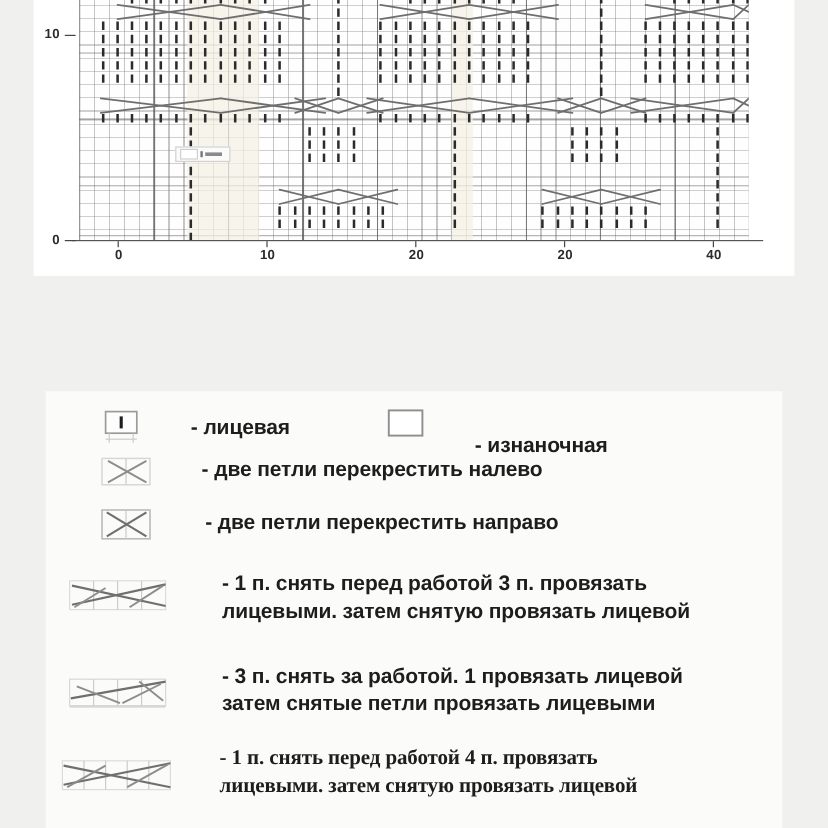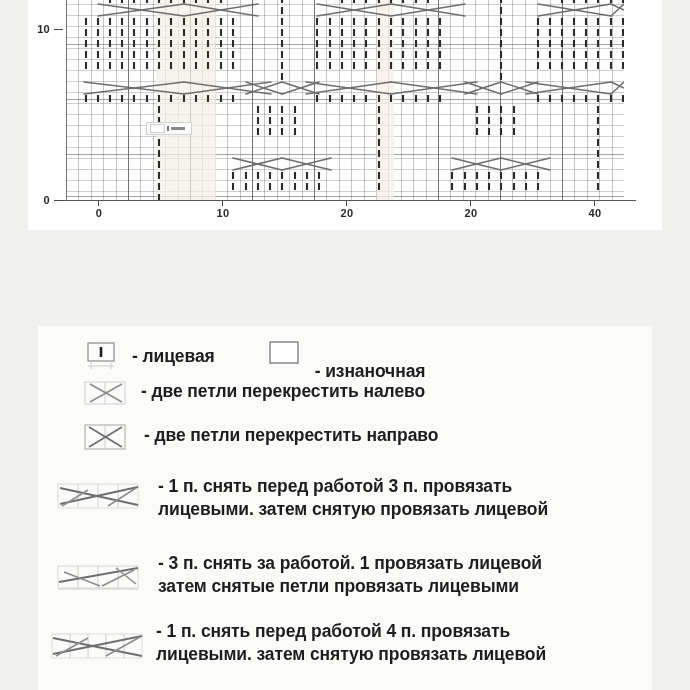--- a/index.html
+++ b/index.html
@@ -128,20 +128,21 @@
     left: 38px;
     top: 326px;
     width: 614px;
     height: 364px;
     background: #fbfbf9;
   }
   .legend-row {
     position: absolute;
     display: flex;
     align-items: flex-start;
+    gap: 27px;
   }
   .legend-sym {
     flex: none;
     position: relative;
   }
   .legend-text {
     font-size: 17.5px;
     font-weight: bold;
     color: #1d1d1d;
     line-height: 1.30;
@@ -919,17 +920,17 @@
         <line x1="22" y1="10" x2="22" y2="34" class="ln-faint"></line>
         <line x1="40" y1="10" x2="40" y2="34" class="ln-faint"></line>
         <line x1="58" y1="10" x2="58" y2="34" class="ln-faint"></line>
         <line x1="76" y1="10" x2="76" y2="34" class="ln-faint"></line>
         <line x1="5" y1="30" x2="94" y2="12" class="ln-dark"></line>
         <line x1="5" y1="14" x2="94" y2="32" class="ln-dark"></line>
         <line x1="8" y1="32" x2="40" y2="14" class="ln"></line>
         <line x1="58" y1="32" x2="92" y2="13" class="ln"></line>
       </svg>
     </div>
-    <div class="legend-text" style="margin-left:8px; margin-top:-4px;">- 1 п. снять перед работой 4 п. провязать
+    <div class="legend-text" style="margin-left:8px; margin-top:-4px;font-family:Liberation Serif, serif;">- 1 п. снять перед работой 4 п. провязать
 лицевыми. затем снятую провязать лицевой</div>
   </div>
 
 </div>
 
 </body></html>

